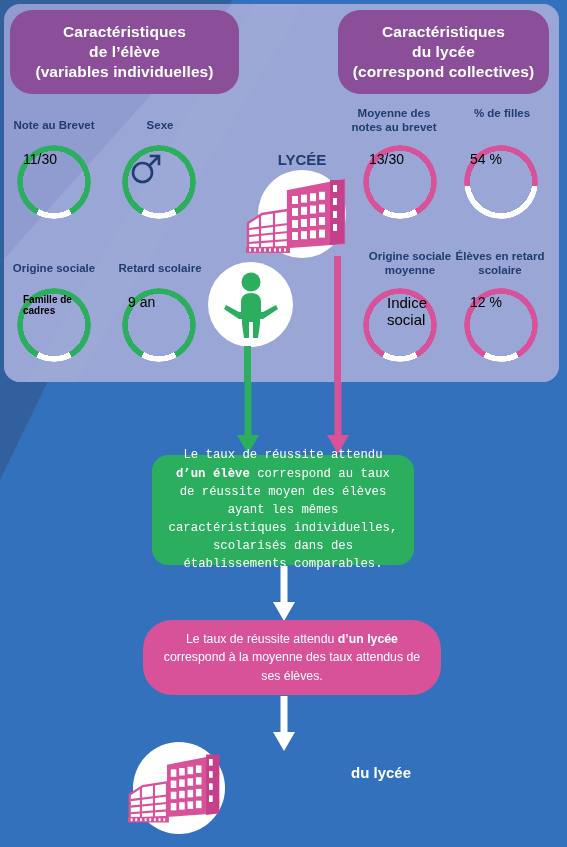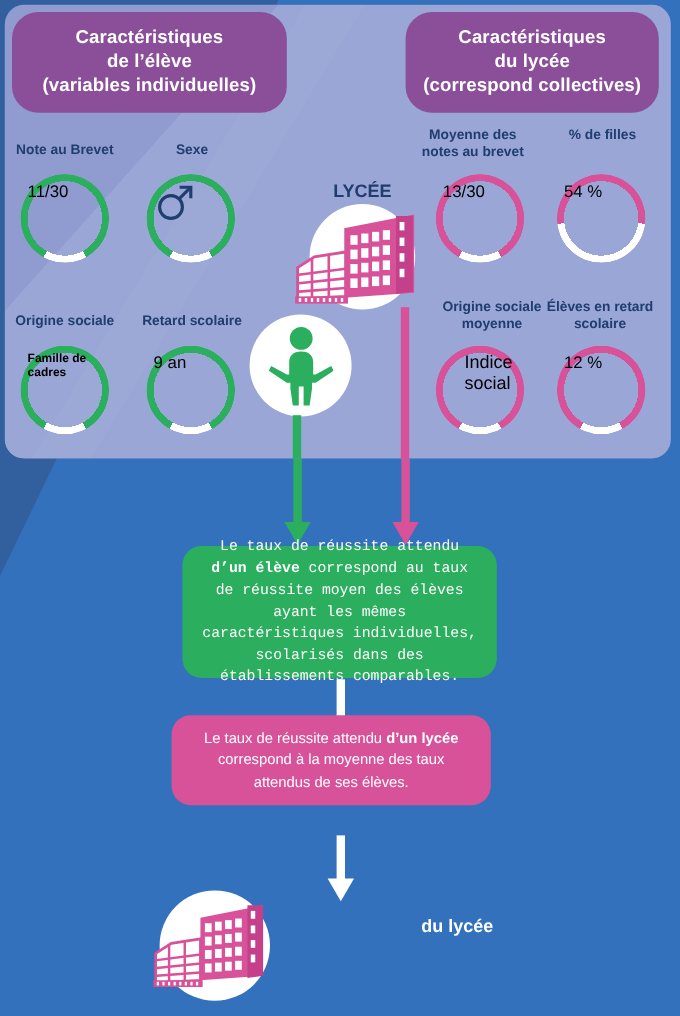--- a/index.html
+++ b/index.html
@@ -69,21 +69,21 @@
   
   .bar{position:absolute;}
   
   .msgbox{
     position:absolute;border-radius:16px;color:#ffffff;
     display:flex;align-items:center;justify-content:center;
     text-align:center;font-size:12.3px;line-height:1.48;padding:0 14px;
     box-sizing:border-box;
   }
   #box-eleve{left:152px;top:455px;width:262px;height:110px;background:#2BAE5E;font-family:Liberation Mono, monospace;}
-  #box-lycee{left:143px;top:596px;width:266px;height:75px;background:#D8529A;}
+  #box-lycee{left:143px;top:620px;width:298px;height:75px;background:#D8529A;border-radius:29px;}
   .msgbox b{font-weight:bold;}
 
   
   #result-text{
     position:absolute;left:236px;top:763px;width:290px;
     color:#ffffff;font-weight:bold;font-size:15px;text-align:center;line-height:1.3;
   }
   svg{display:block;}
 </style>
 </head>

